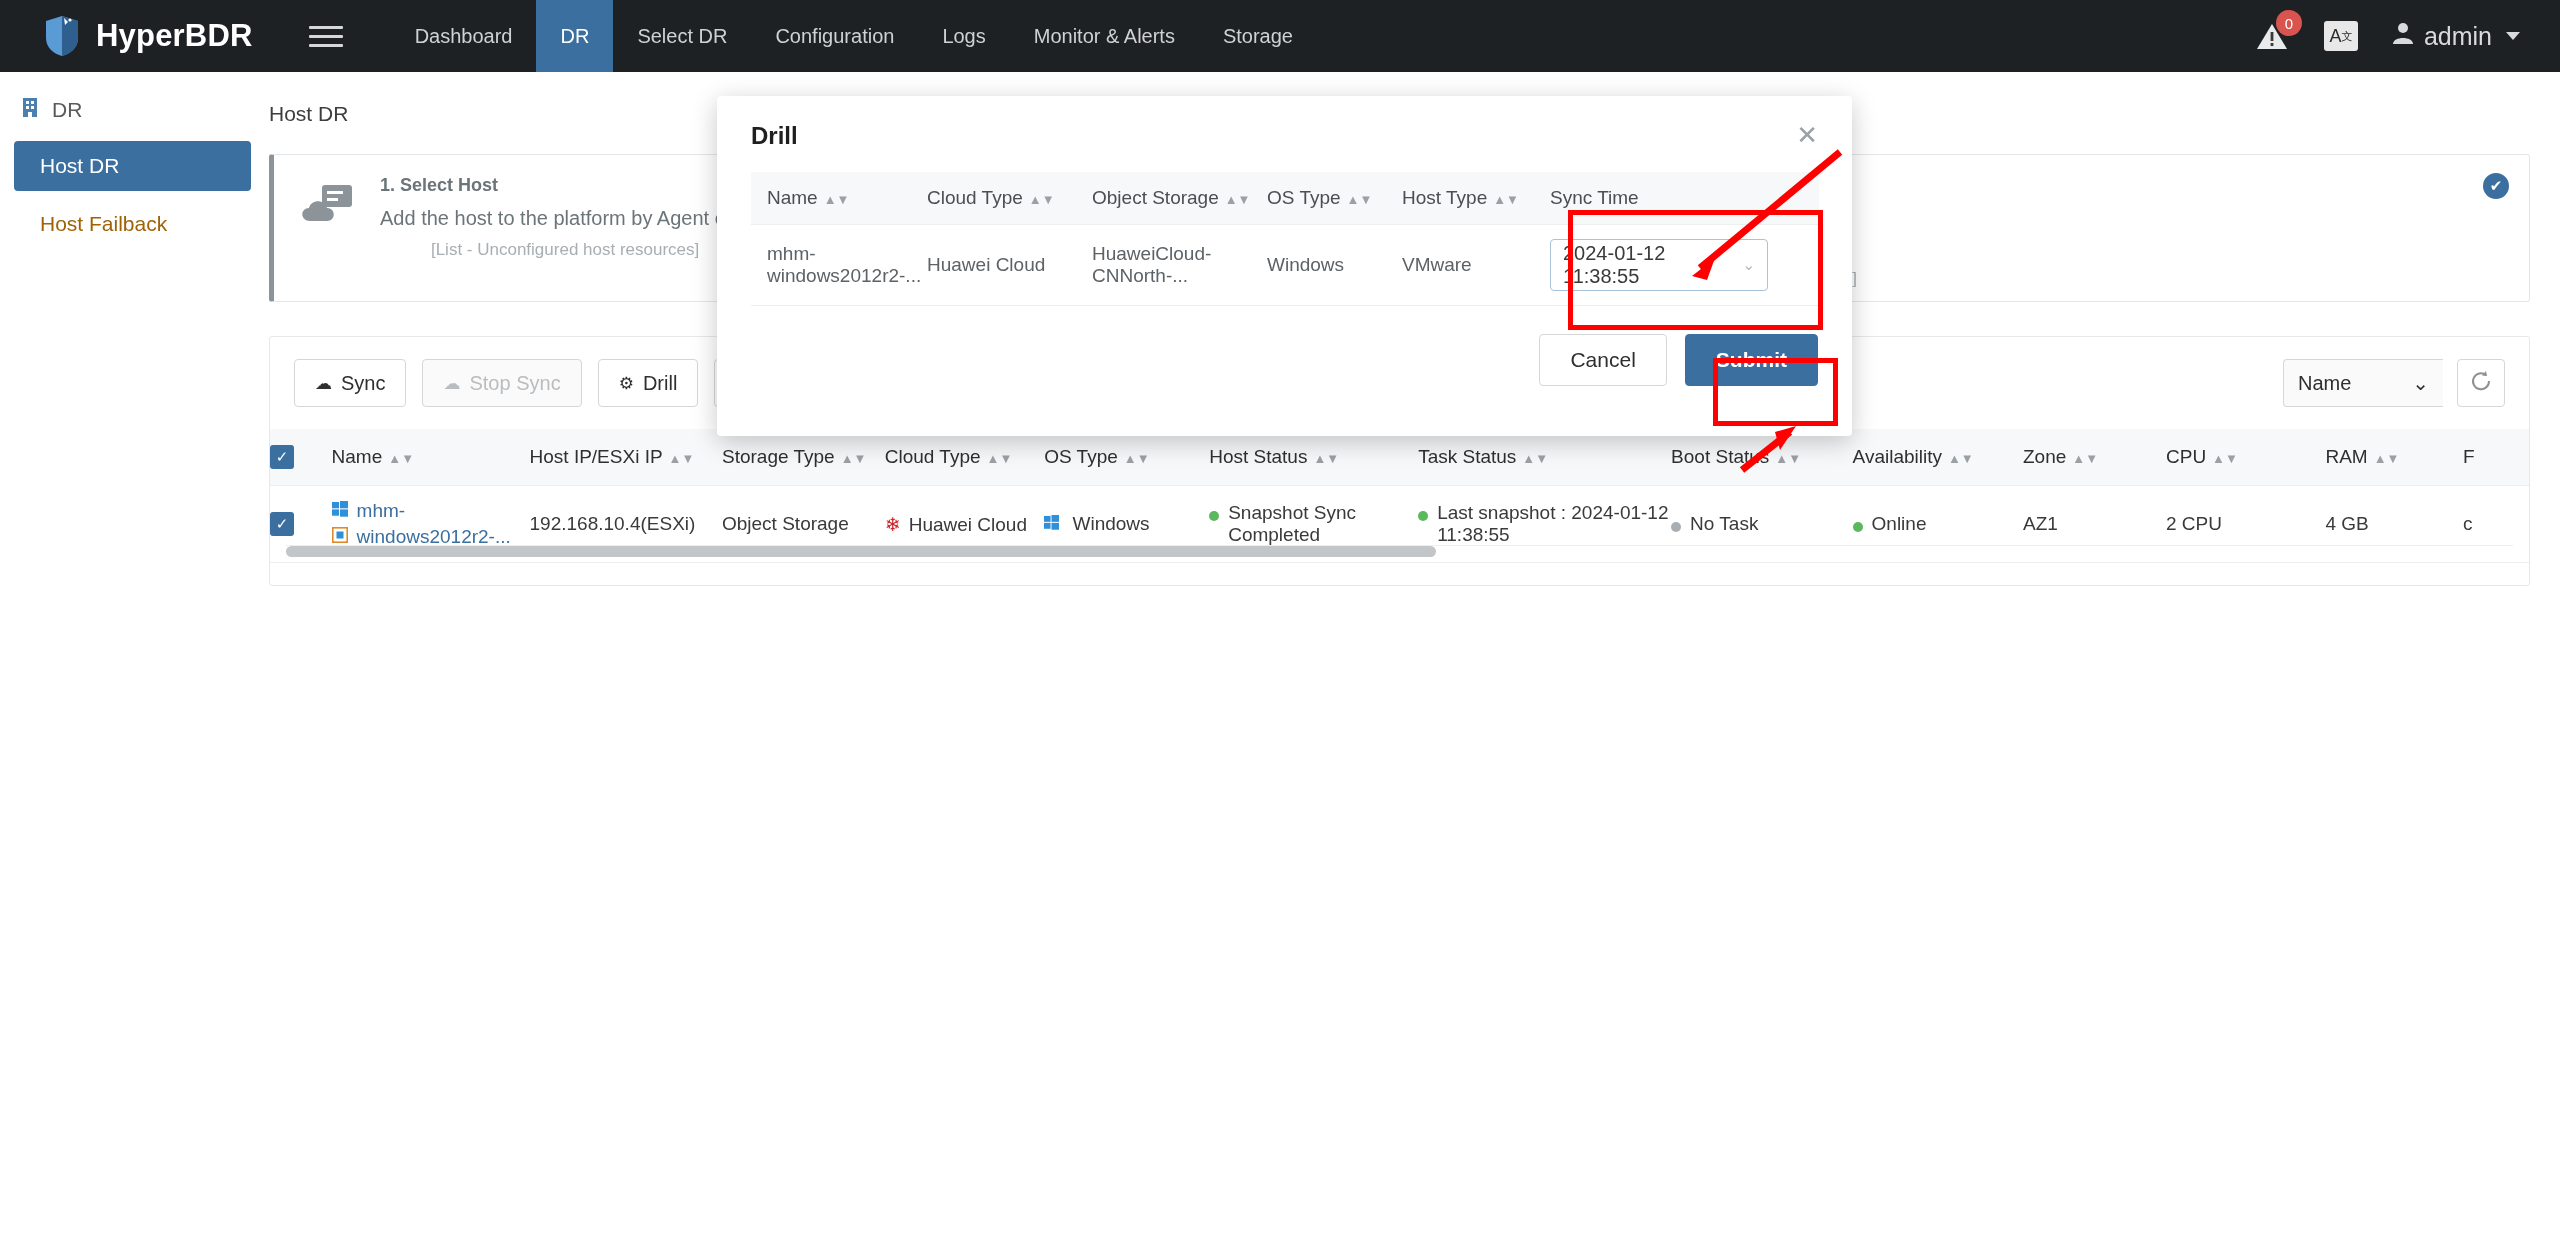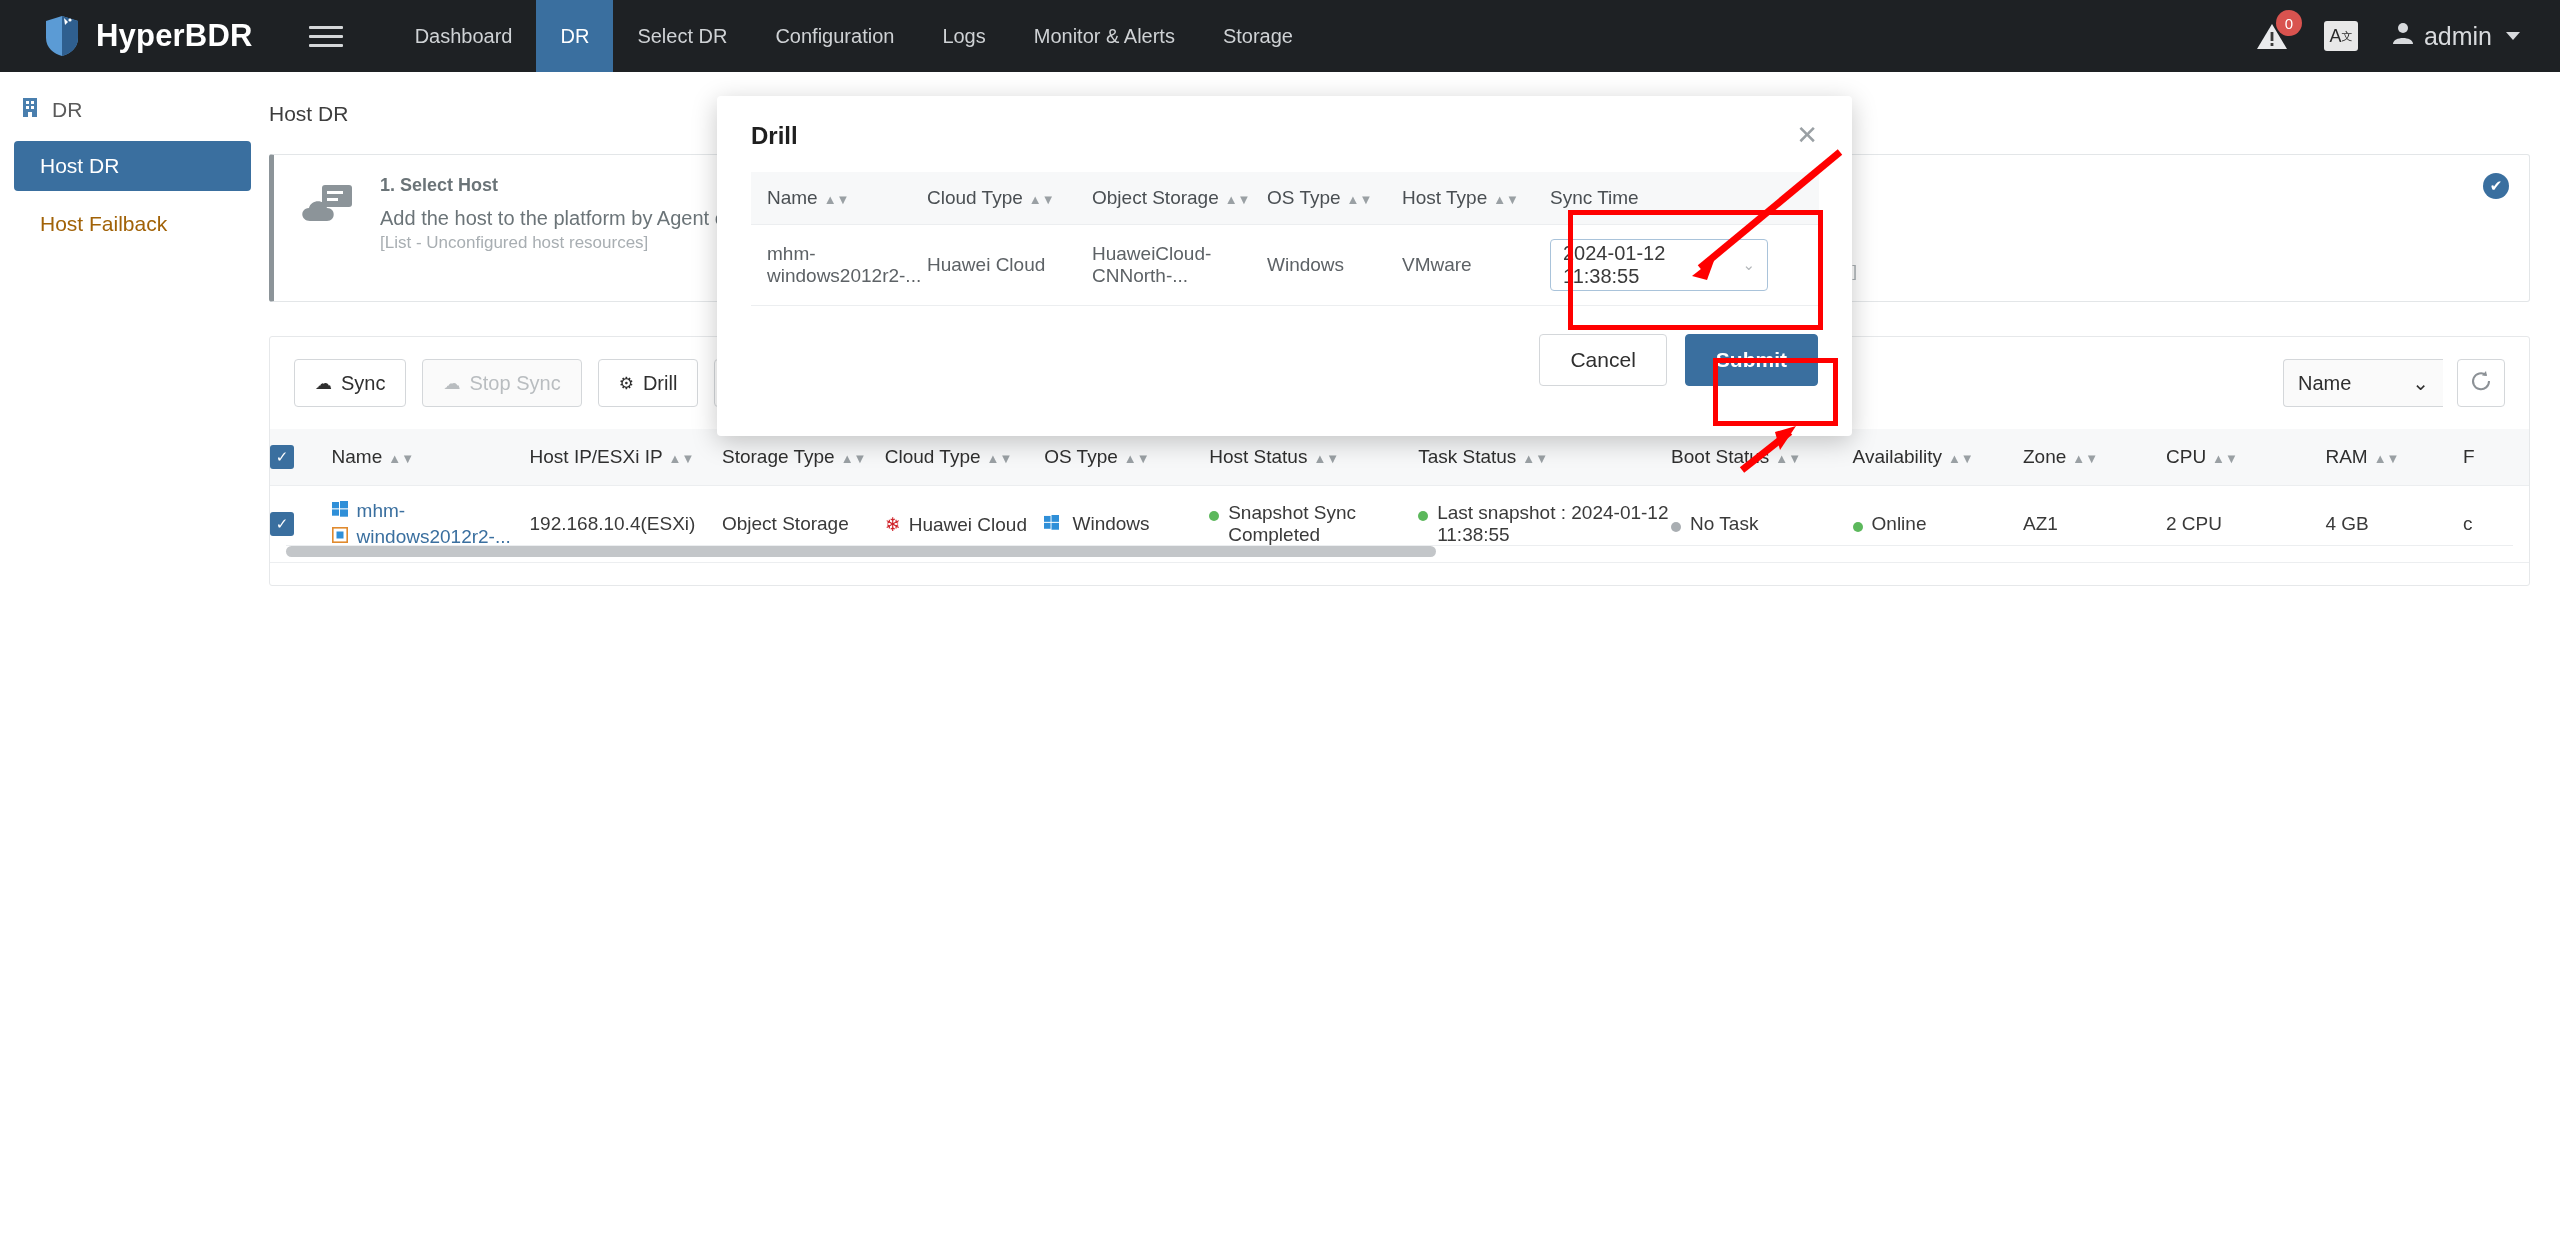--- a/index.html
+++ b/index.html
@@ -82,21 +82,21 @@
     flex: 1; background: #ffffff; border: 1px solid #e3e6e8; border-left: 5px solid #8c9499;
     border-radius: 3px; height: 148px; padding: 20px 22px; display: flex; gap: 20px; position: relative;
   }
   .step-card.done { border-left-color: #3a6f9f; }
   .step-ico { width: 64px; flex: none; display: flex; align-items: flex-start; padding-top: 6px; }
   .step-body { min-width: 0; }
   .step-title { font-size: 18px; font-weight: bold; color: #6b7478; margin-bottom: 8px; }
   .step-card.done .step-title { color: #3a6f9f; }
   .step-line { font-size: 20px; color: #6b7478; line-height: 1.42; white-space: nowrap; }
   .step-card.done .step-line { color: #4b7ca8; }
-  .step-note { font-size: 17px; color: #a8aeb2; margin-top: 1px; white-space: nowrap; }
+  .step-note { font-size: 17px; color: #a8aeb2; margin-top: 8px; white-space: nowrap; text-align: center; }
   .step-check {
     position: absolute; right: 20px; top: 18px; width: 26px; height: 26px;
     border-radius: 50%; background: #3a6f9f; color: #fff; font-size: 15px;
     display: flex; align-items: center; justify-content: center;
   }
 
   .panel {
     margin: 34px 30px 0 4px; background: #ffffff;
     border: 1px solid #e6e8ea; border-radius: 3px; height: 250px; position: relative;
   }

